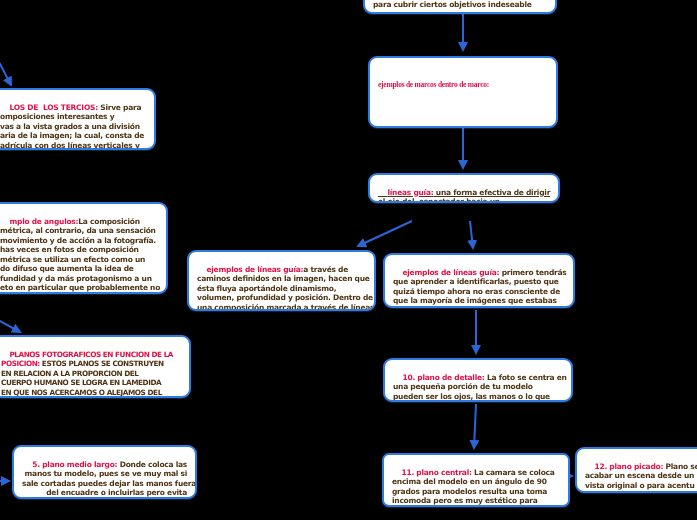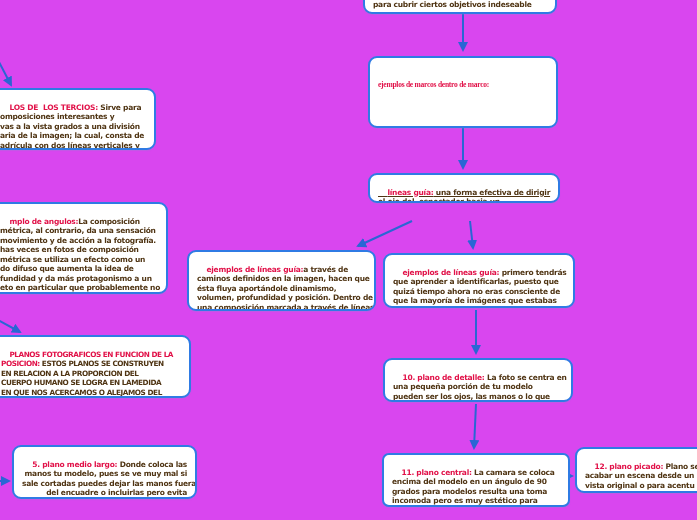--- a/index.html
+++ b/index.html
@@ -2,21 +2,21 @@
 <html><head>
 <meta charset="utf-8">
 <style>
   html, body { margin: 0; padding: 0; }
   body { background: #ffffff; font-family: "DejaVu Sans", sans-serif; }
   .canvas {
     position: relative;
     width: 697px;
     height: 520px;
     overflow: hidden;
-    background: #d946ef;
+    background: #000000;
   }
   .connectors {
     position: absolute;
     left: 0; top: 0;
     width: 697px; height: 520px;
     pointer-events: none;
   }
   .node {
     position: absolute;
     box-sizing: border-box;

